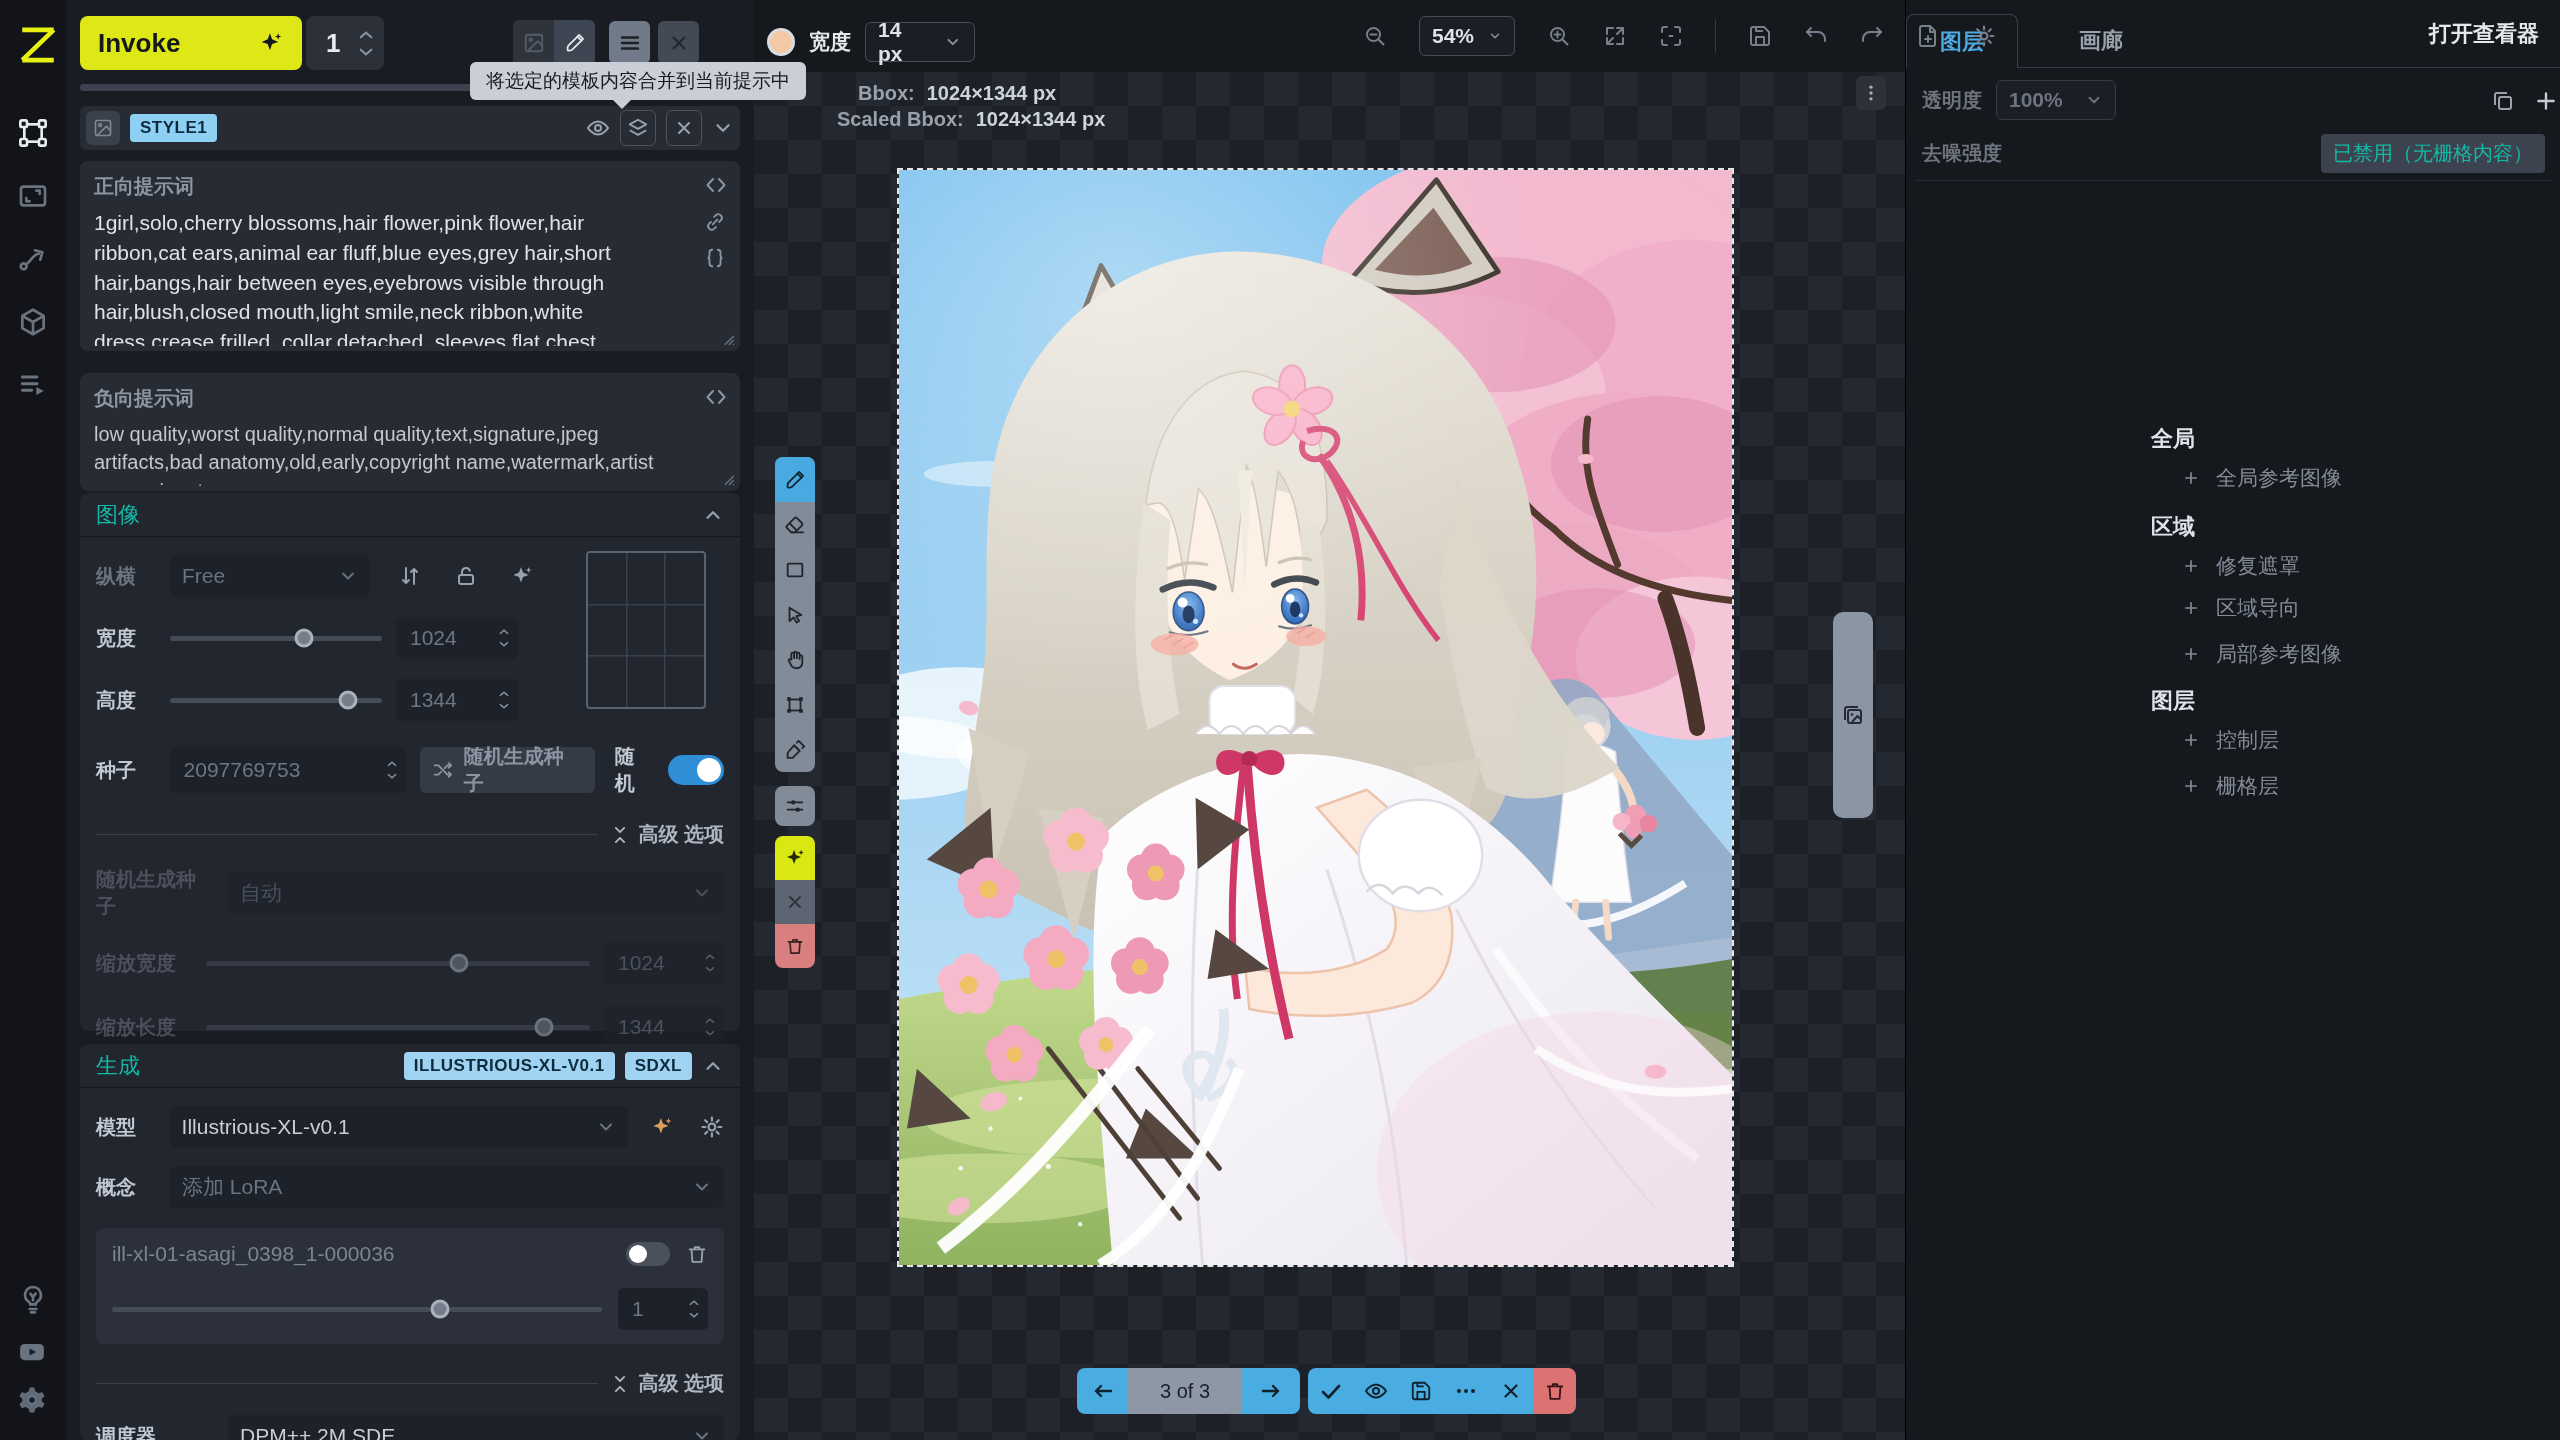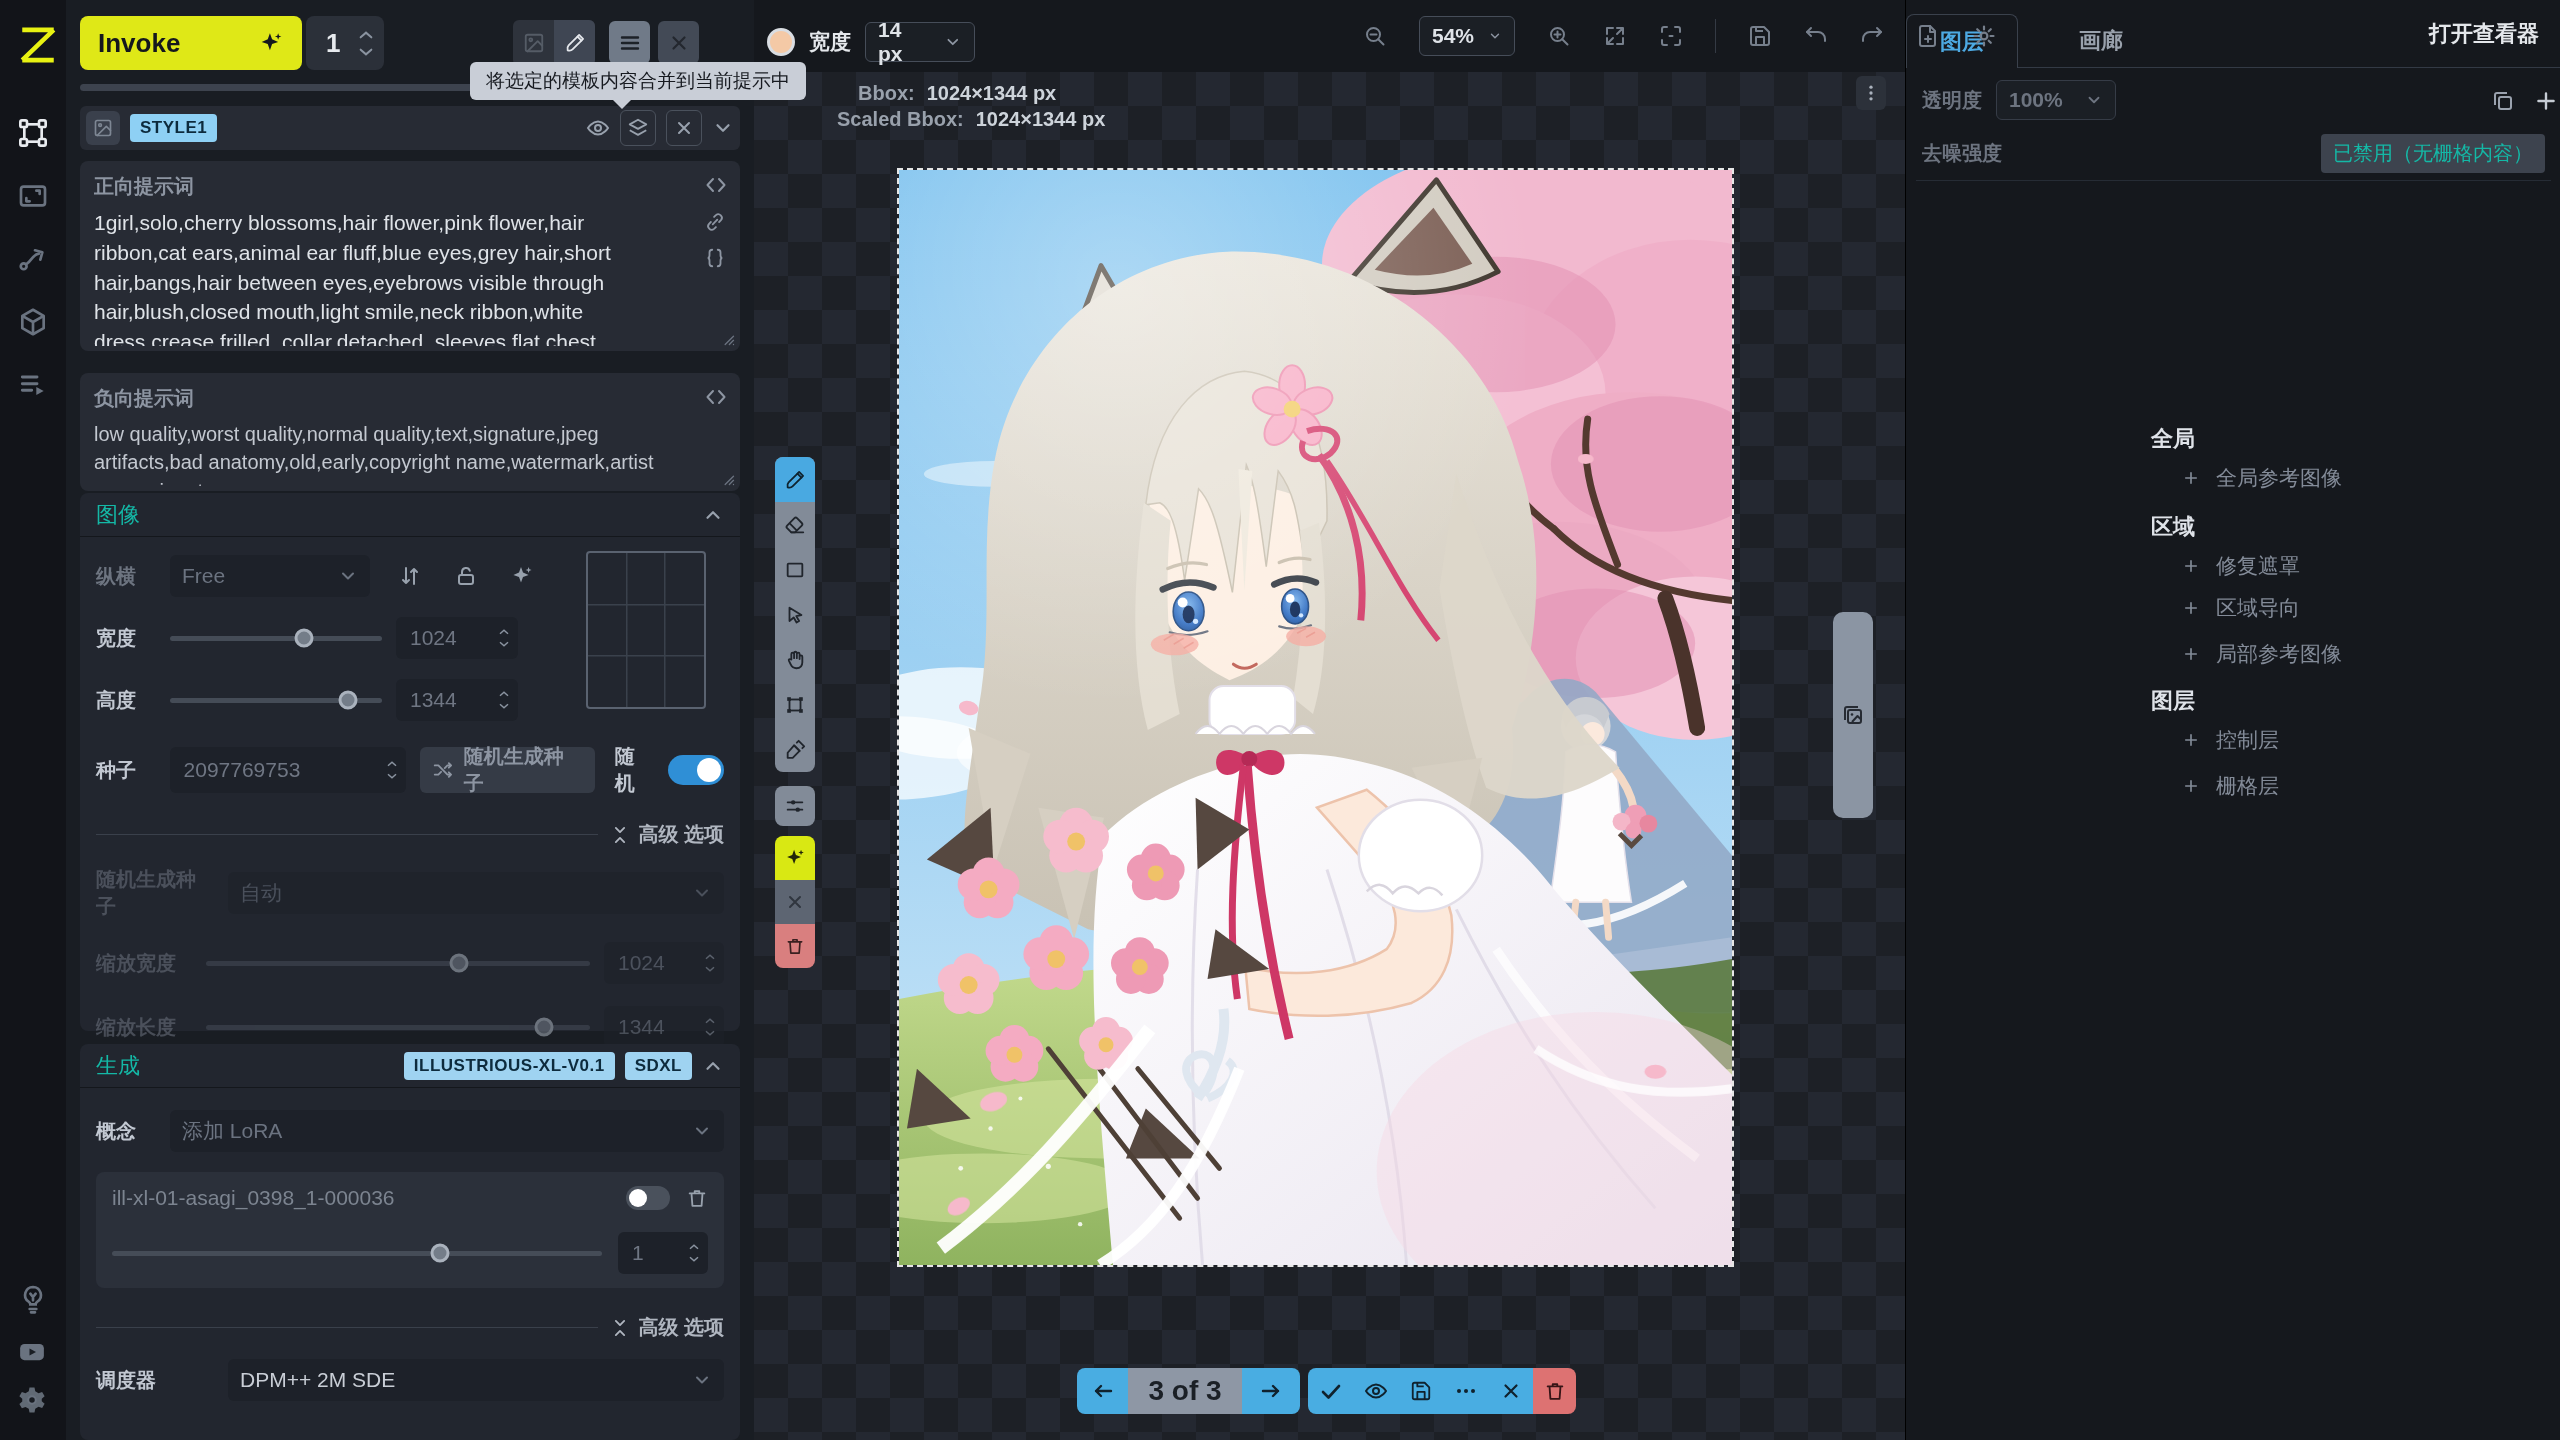--- a/index.html
+++ b/index.html
@@ -78,21 +78,21 @@
   .tools{left:775px;top:457px;width:40px;border-radius:8px;overflow:hidden;background:#828b98;z-index:6;}
   .tool{width:40px;height:45px;display:flex;align-items:center;justify-content:center;color:#20252c;}
   .tool.active{background:#49a9e1;color:#0f2430;}
   .stack2{left:775px;top:836px;width:40px;border-radius:8px;overflow:hidden;z-index:6;}
   .stack2 .tool{height:44px;}
   .gal-handle{left:1833px;top:612px;width:40px;height:206px;background:#8b95a3;border-radius:10px;display:flex;align-items:center;justify-content:center;color:#262b33;z-index:6;}
   .kebab{left:1856px;top:76px;width:30px;height:34px;background:#2c313a;border-radius:6px;display:flex;align-items:center;justify-content:center;color:#aab2bd;z-index:6;}
   
   .bnav{top:1368px;height:46px;display:flex;overflow:hidden;border-radius:8px;z-index:6;}
   .bnav .bb{background:#49ade2;color:#10222e;display:flex;align-items:center;justify-content:center;}
-  .bnav .pg{background:#8e97a5;color:#1b2026;font-size:28px;font-weight:700;display:flex;align-items:center;justify-content:center;}
+  .bnav .pg{background:#8e97a5;color:#1b2026;font-size:20px;font-weight:400;display:flex;align-items:center;justify-content:center;}
   .bnav .rd{background:#dd7272;color:#361416;display:flex;align-items:center;justify-content:center;}
   
   .rightpanel{left:1905px;top:0;width:655px;height:1440px;background:#15181d;border-left:1px solid #000;}
   .rp-tabs{position:absolute;left:0;top:0;width:655px;height:68px;border-bottom:1px solid #333a45;}
   .tab-active{position:absolute;left:0;top:14px;width:112px;height:54px;border:1px solid #3a414c;border-bottom:none;border-radius:8px 8px 0 0;display:flex;align-items:center;justify-content:center;color:#4da9e2;font-size:22px;font-weight:700;background:#15181d;}
   .tab-idle{position:absolute;left:140px;top:14px;width:110px;height:54px;display:flex;align-items:center;justify-content:center;color:#99a1ac;font-size:22px;font-weight:600;}
   .openviewer{position:absolute;right:22px;top:0;height:68px;display:flex;align-items:center;color:#e4e7eb;font-size:22px;font-weight:700;}
   .rp-row{position:absolute;left:16px;display:flex;align-items:center;}
   .rp-badge{background:#3d434e;color:#14b8a6;font-size:20px;padding:6px 12px;border-radius:4px;}
   .rp-h{position:absolute;left:245px;color:#dfe3e9;font-size:22px;font-weight:700;}
@@ -678,20 +678,35 @@
       <div class="card-h">
         <span class="ct">生成</span>
         <span style="flex:1"></span>
         <span class="badge-blue" style="background:#9fd3f1">ILLUSTRIOUS-XL-V0.1</span>
         <span class="badge-blue" style="background:#9fd3f1">SDXL</span>
         <svg class="ic" width="22" height="22" style="color:#98a1ad">
             <use href="#i-chevu"></use>
           </svg>
       </div>
       <div class="card-b">
+        <div class="frow" style="margin-top:14px;gap:14px">
+          <span class="lbl" style="width:60px">模型</span>
+          <span class="sel" style="width:462px">
+              <span>Illustrious-XL-v0.1</span>
+              <svg class="ic chev" width="20" height="20">
+                <use href="#i-chevd"></use>
+              </svg>
+            </span>
+          <svg class="ic" width="24" height="24" style="color:#d9a05c;margin-left:8px">
+              <use href="#i-sparkle"></use>
+            </svg>
+          <svg class="ic" width="24" height="24" style="color:#98a1ad;margin-left:12px">
+              <use href="#i-gear"></use>
+            </svg>
+        </div>
         <div class="frow" style="margin-top:18px;gap:14px">
           <span class="lbl" style="width:60px">概念</span>
           <span class="sel dim" style="flex:1">
               <span>添加 LoRA</span>
               <svg class="ic chev" width="20" height="20">
                 <use href="#i-chevd"></use>
               </svg>
             </span>
         </div>
         <div class="lora-card" style="margin-top:20px">

